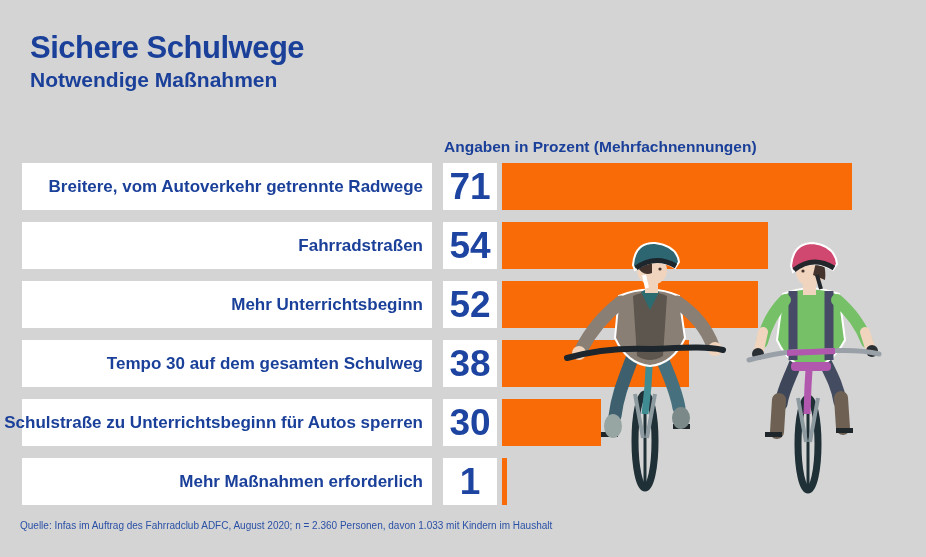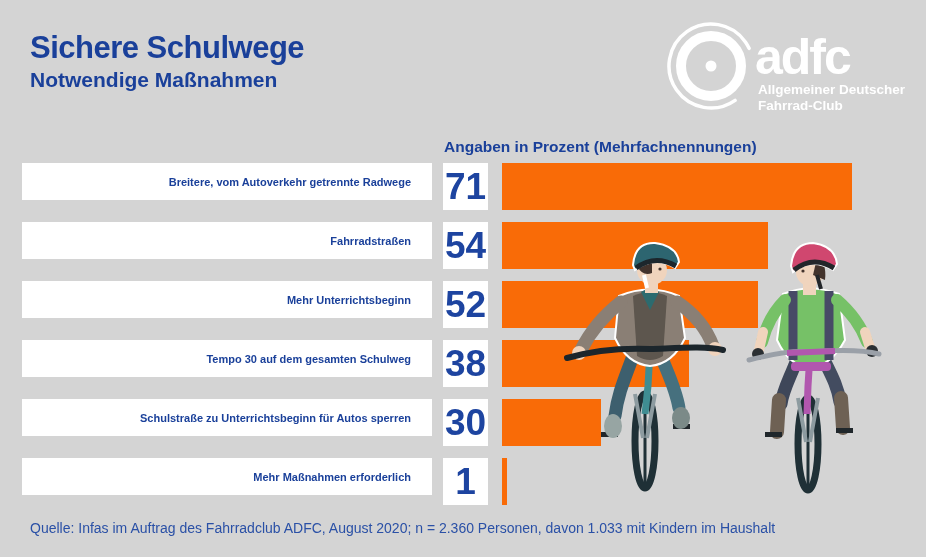--- a/index.html
+++ b/index.html
@@ -22,56 +22,46 @@
   .logo{position:absolute; left:665px; top:16px; width:250px; height:108px; color:var(--white);}
   .logo svg{position:absolute; left:0; top:4px;}
   .logo .brand{position:absolute; left:90px; top:16px; font-size:50px; font-weight:bold; letter-spacing:-2px; line-height:1;}
   .logo .sub1{position:absolute; left:93px; top:66px; font-size:13.5px; font-weight:bold; white-space:nowrap;}
   .logo .sub2{position:absolute; left:93px; top:82px; font-size:13.5px; font-weight:bold; white-space:nowrap;}
   
   .chart-header{position:absolute; left:444px; top:138px; font-size:15.5px; font-weight:bold; color:var(--blue); white-space:nowrap;}
   #rows{position:absolute; left:0; top:163px; width:926px;}
   .row{position:relative; height:47px; margin-bottom:12px;}
   .label-box{
-    position:absolute; left:22px; width:410px; height:37px; background:var(--white);
+    position:absolute; left:22px; width:410px; height:47px; background:var(--white);
     display:flex; align-items:center; justify-content:flex-end;
-    padding-right:21px; box-sizing:border-box;
-    font-size:11px; font-weight:bold; color:var(--blue); white-space:nowrap;
+    padding-right:9px; box-sizing:border-box;
+    font-size:17px; font-weight:bold; color:var(--blue); white-space:nowrap;
   }
   .value-box{
-    position:absolute; left:443px; width:45px; height:47px; background:var(--white);
+    position:absolute; left:443px; width:54px; height:47px; background:var(--white);
     display:flex; align-items:center; justify-content:center;
     font-size:37px; font-weight:bold; color:#1D44A0;
   }
   .bar{position:absolute; left:502px; height:47px; background:var(--orange);}
   
   .kids{position:absolute; left:555px; top:238px; z-index:5;}
   
-  .source{position:absolute; left:30px; top:520px; font-size:14px; color:#2A50A6; white-space:nowrap;}
+  .source{position:absolute; left:20px; top:520px; font-size:10px; color:#2A50A6; white-space:nowrap;}
 </style>
 </head>
 <body>
 
 <div class="stage">
 
   <div class="titles">
     <h1>Sichere Schulwege</h1>
     <h2>Notwendige Maßnahmen</h2>
   </div>
 
-  <div class="logo">
-    <svg width="92" height="92" viewBox="0 0 92 92">
-      <circle cx="46" cy="46" r="42" fill="none" stroke="#FFFFFF" stroke-width="3.5" stroke-dasharray="205 59" stroke-linecap="round" transform="rotate(55 46 46)"></circle>
-      <circle cx="46" cy="46" r="30" fill="none" stroke="#FFFFFF" stroke-width="10"></circle>
-      <circle cx="46" cy="46" r="5.5" fill="#FFFFFF"></circle>
-    </svg>
-    <div class="brand">adfc</div>
-    <div class="sub1">Allgemeiner Deutscher</div>
-    <div class="sub2">Fahrrad-Club</div>
-  </div>
 
   <div class="chart-header">Angaben in Prozent (Mehrfachnennungen)</div>
 
   <div id="rows">
     <div class="row">
       <div class="label-box">Breitere, vom Autoverkehr getrennte Radwege</div>
       <div class="value-box">71</div>
       <div class="bar" style="width: 350px;"></div>
     </div>
 

